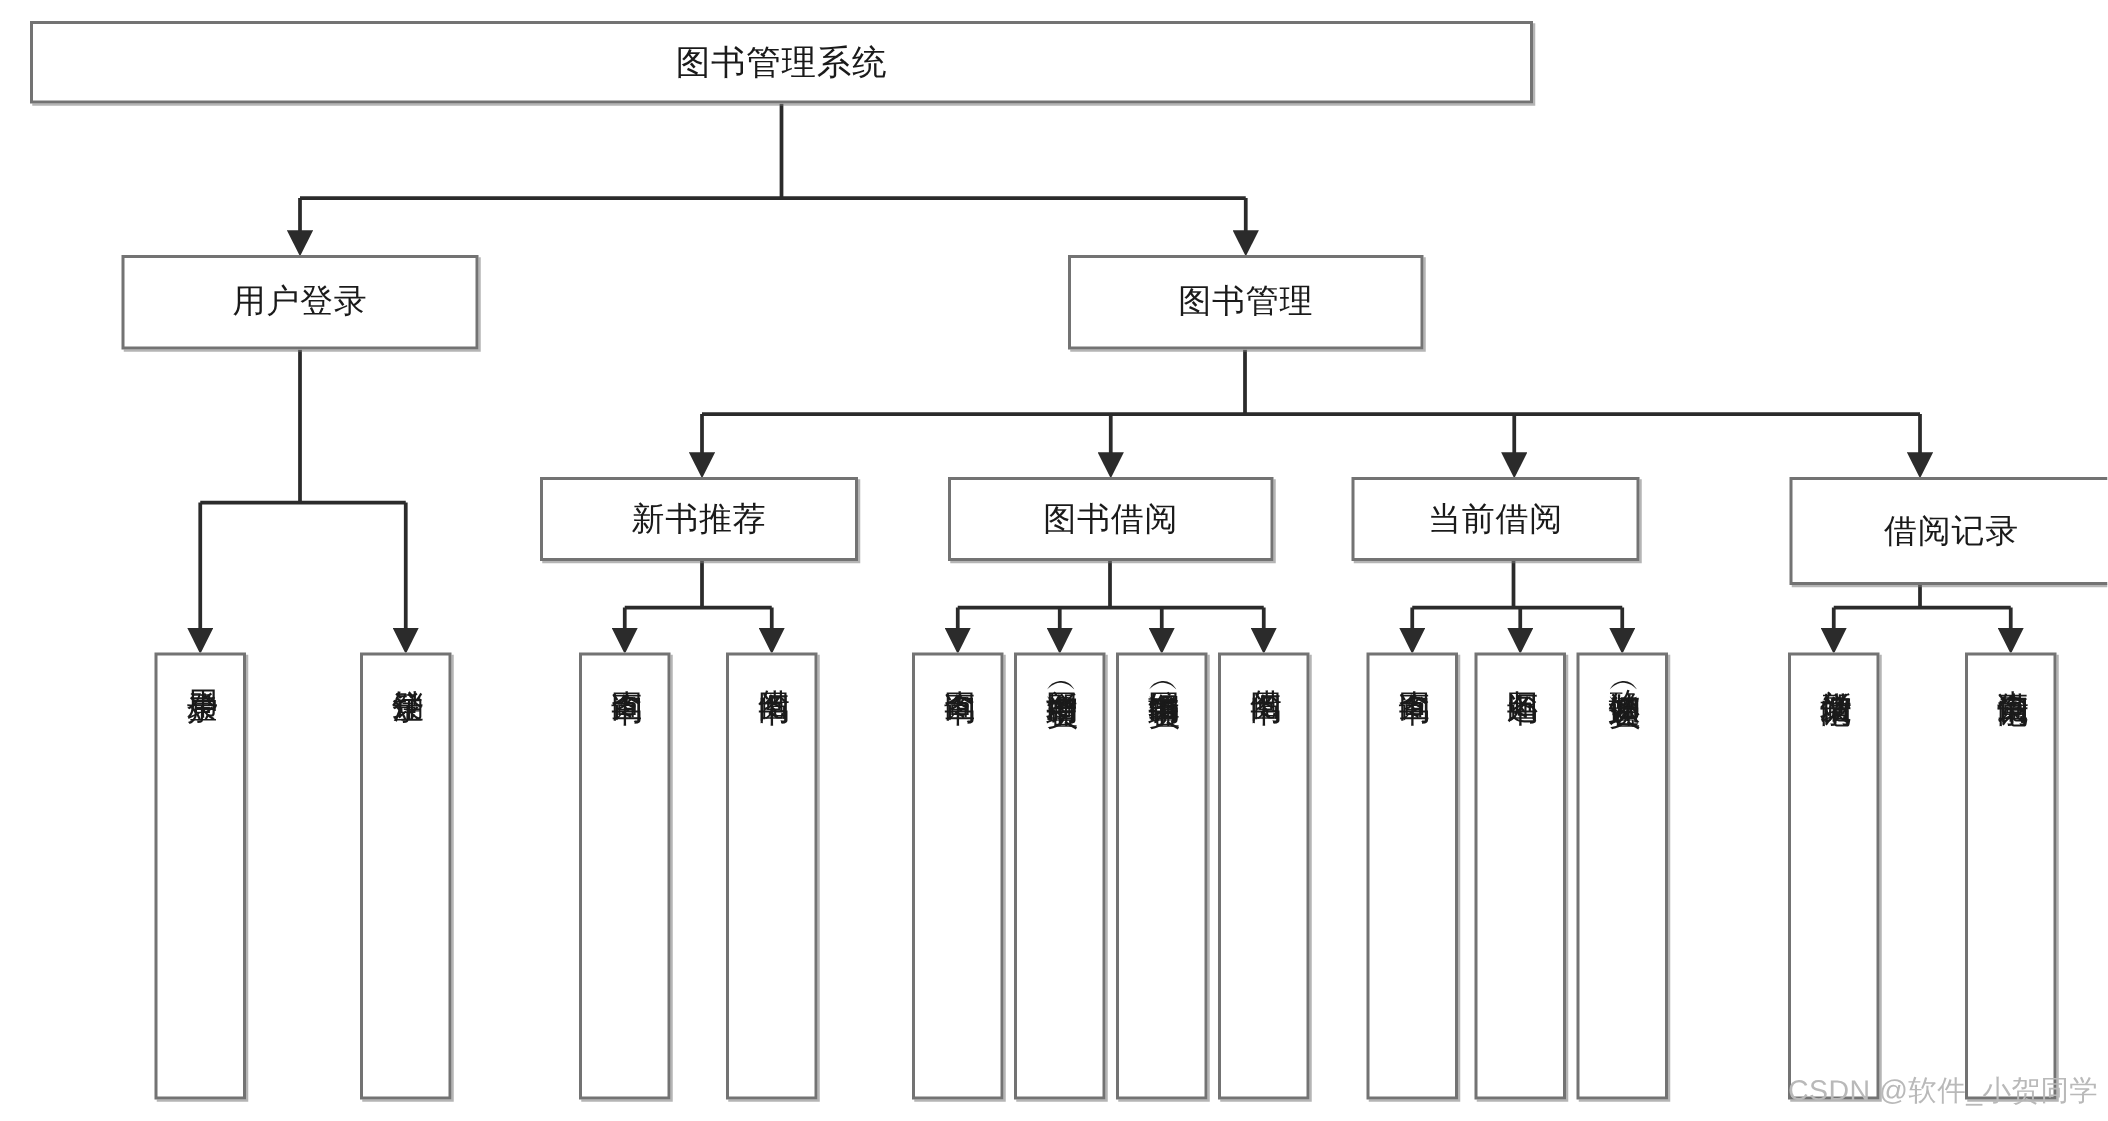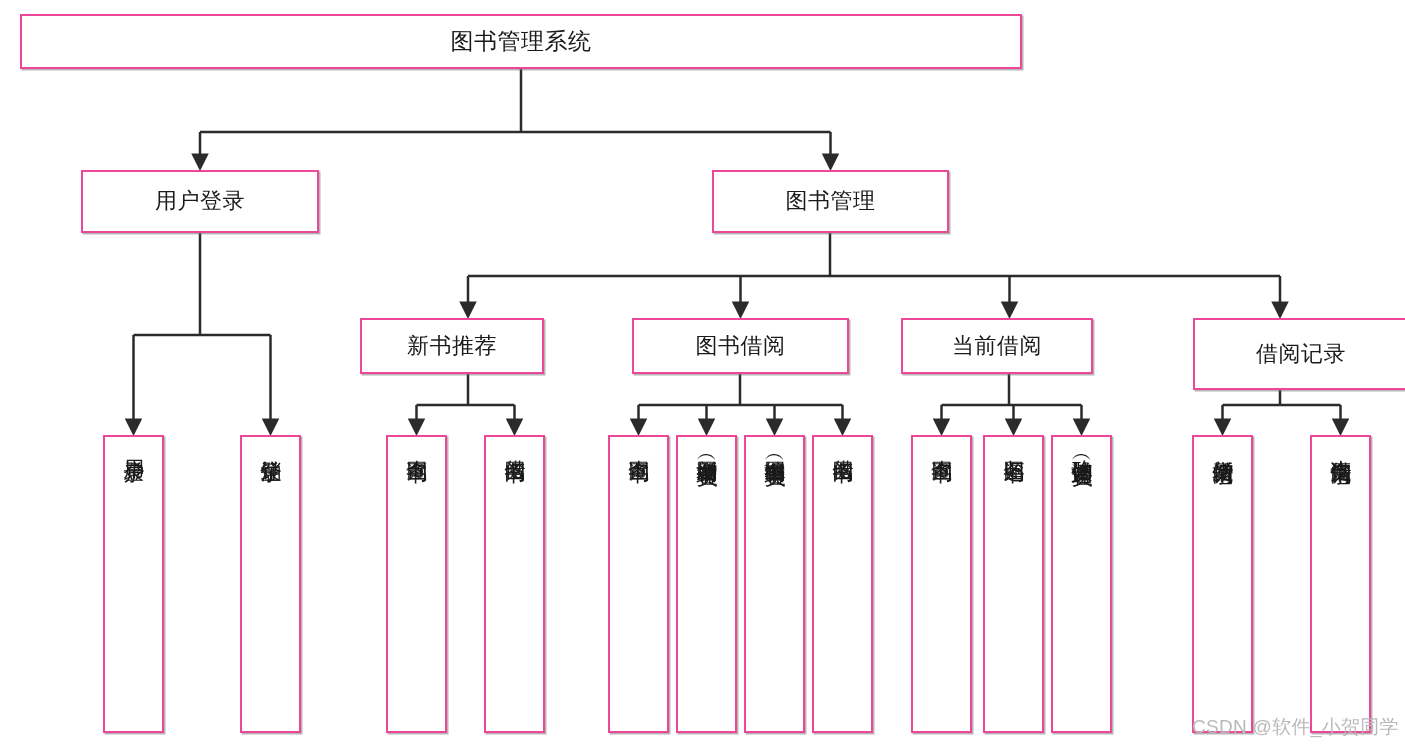--- a/index.html
+++ b/index.html
@@ -21,21 +21,21 @@
     position: absolute;
     left: 0;
     top: 0;
     width: 1405px;
     height: 747px;
   }
   .node {
     position: absolute;
     box-sizing: border-box;
     background: #ffffff;
-    border: 2px solid #ec4899;
+    border: 2px solid #737373;
     box-shadow: 1.5px 1.5px 0 0 rgba(120,120,120,0.55);
     display: flex;
     align-items: center;
     justify-content: center;
     color: #1a1a1a;
   }
   .node .label-h {
     font-size: 22px;
     line-height: 1.1;
     letter-spacing: 0.5px;
@@ -115,21 +115,21 @@
   <div id="node-layer">
       <div class="node node-root" style="left: 20px; top: 14px; width: 1002px; height: 55px;">
         <span class="label-h">图书管理系统</span>
       </div>
       <div class="node node-box" style="left: 81px; top: 170px; width: 238px; height: 63px;">
         <span class="label-h">用户登录</span>
       </div>
       <div class="node node-box" style="left: 712px; top: 170px; width: 237px; height: 63px;">
         <span class="label-h">图书管理</span>
       </div>
-      <div class="node node-box" style="left: 360px; top: 318px; width: 184px; height: 56px;">
+      <div class="node node-box" style="left: 360px; top: 318px; width: 212px; height: 56px;">
         <span class="label-h">新书推荐</span>
       </div>
       <div class="node node-box" style="left: 632px; top: 318px; width: 217px; height: 56px; align-items: center;">
         <span class="label-h">图书借阅</span>
       </div>
       <div class="node node-box" style="left: 901px; top: 318px; width: 192px; height: 56px;">
         <span class="label-h">当前借阅</span>
       </div>
       <div class="node node-box" style="left: 1172px; top: 318px; width: 216px; height: 72px; margin-left: 21px;">
         <span class="label-h">借阅记录</span>

